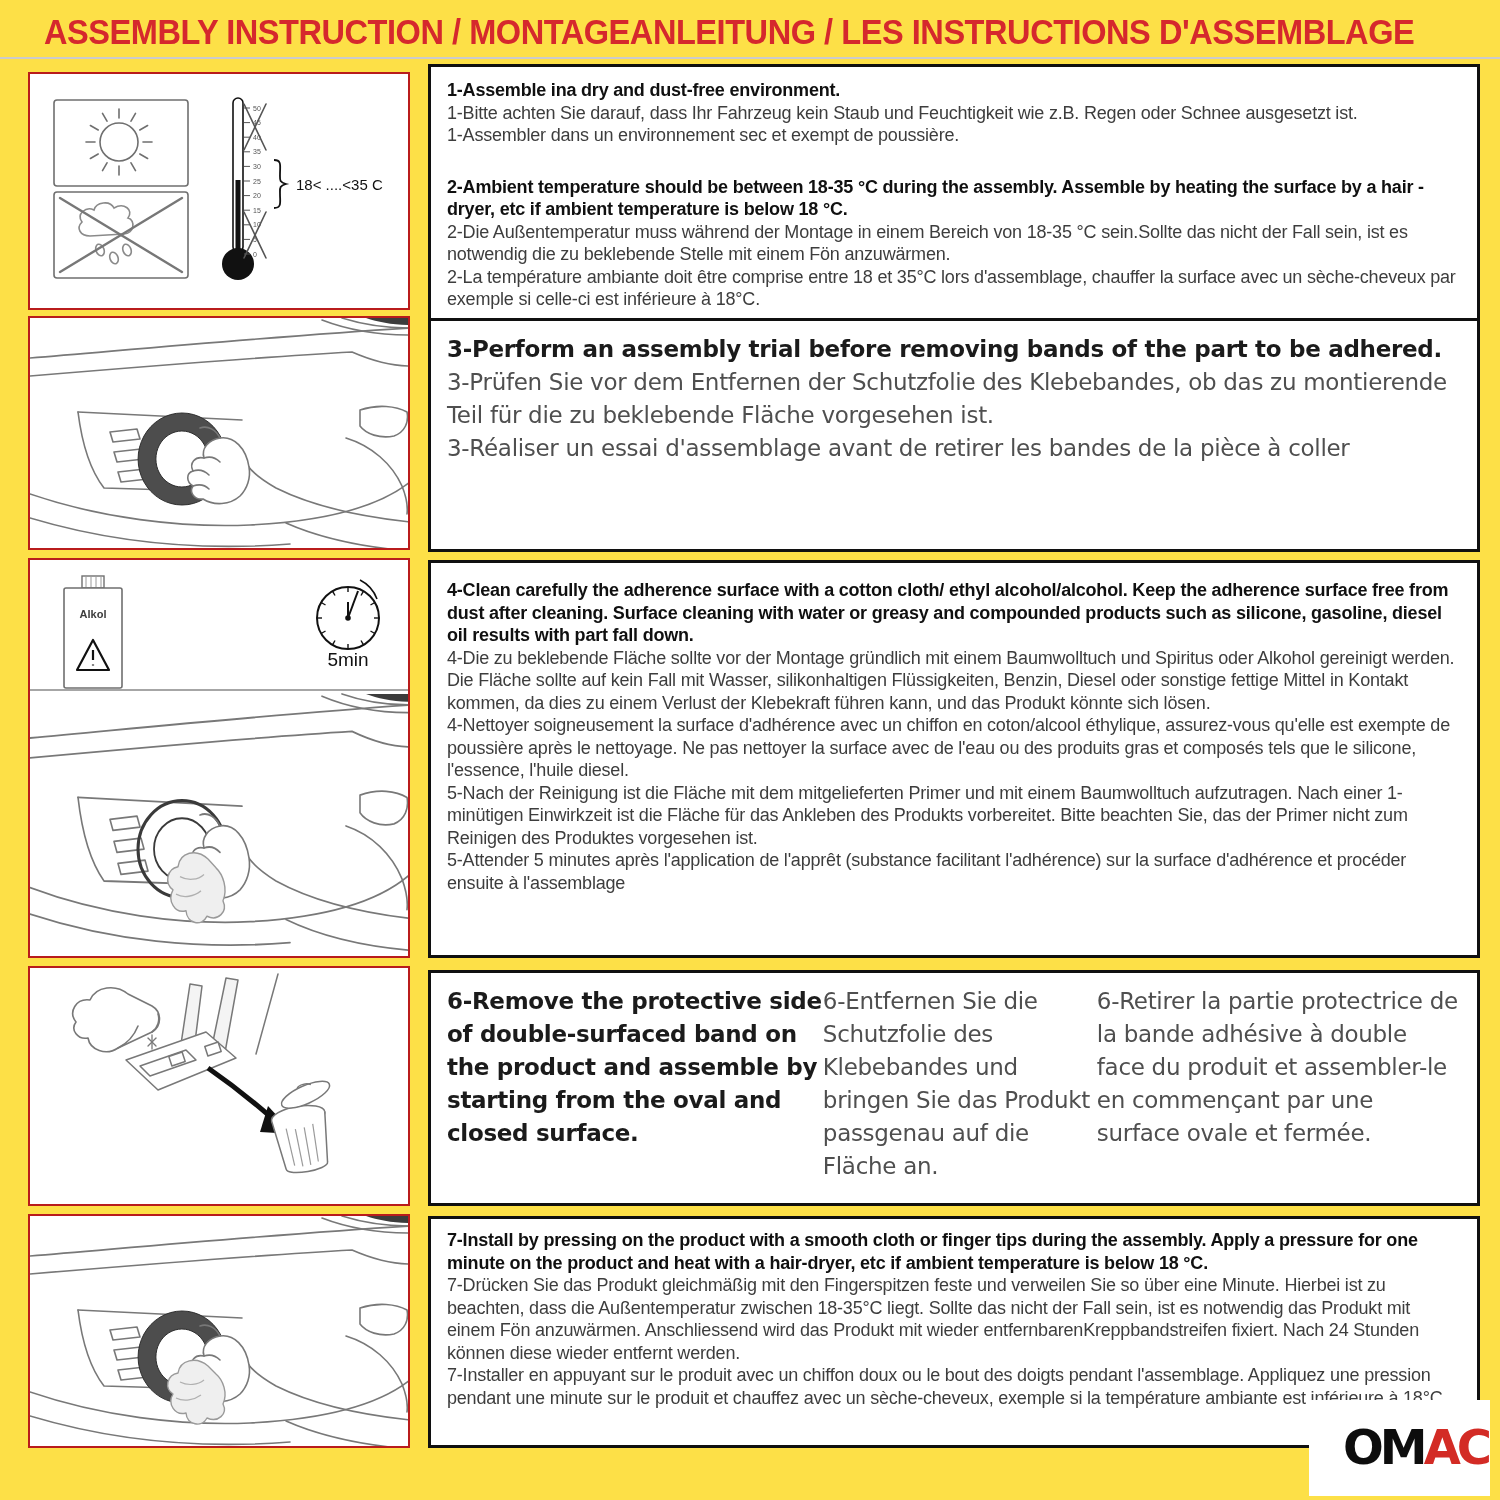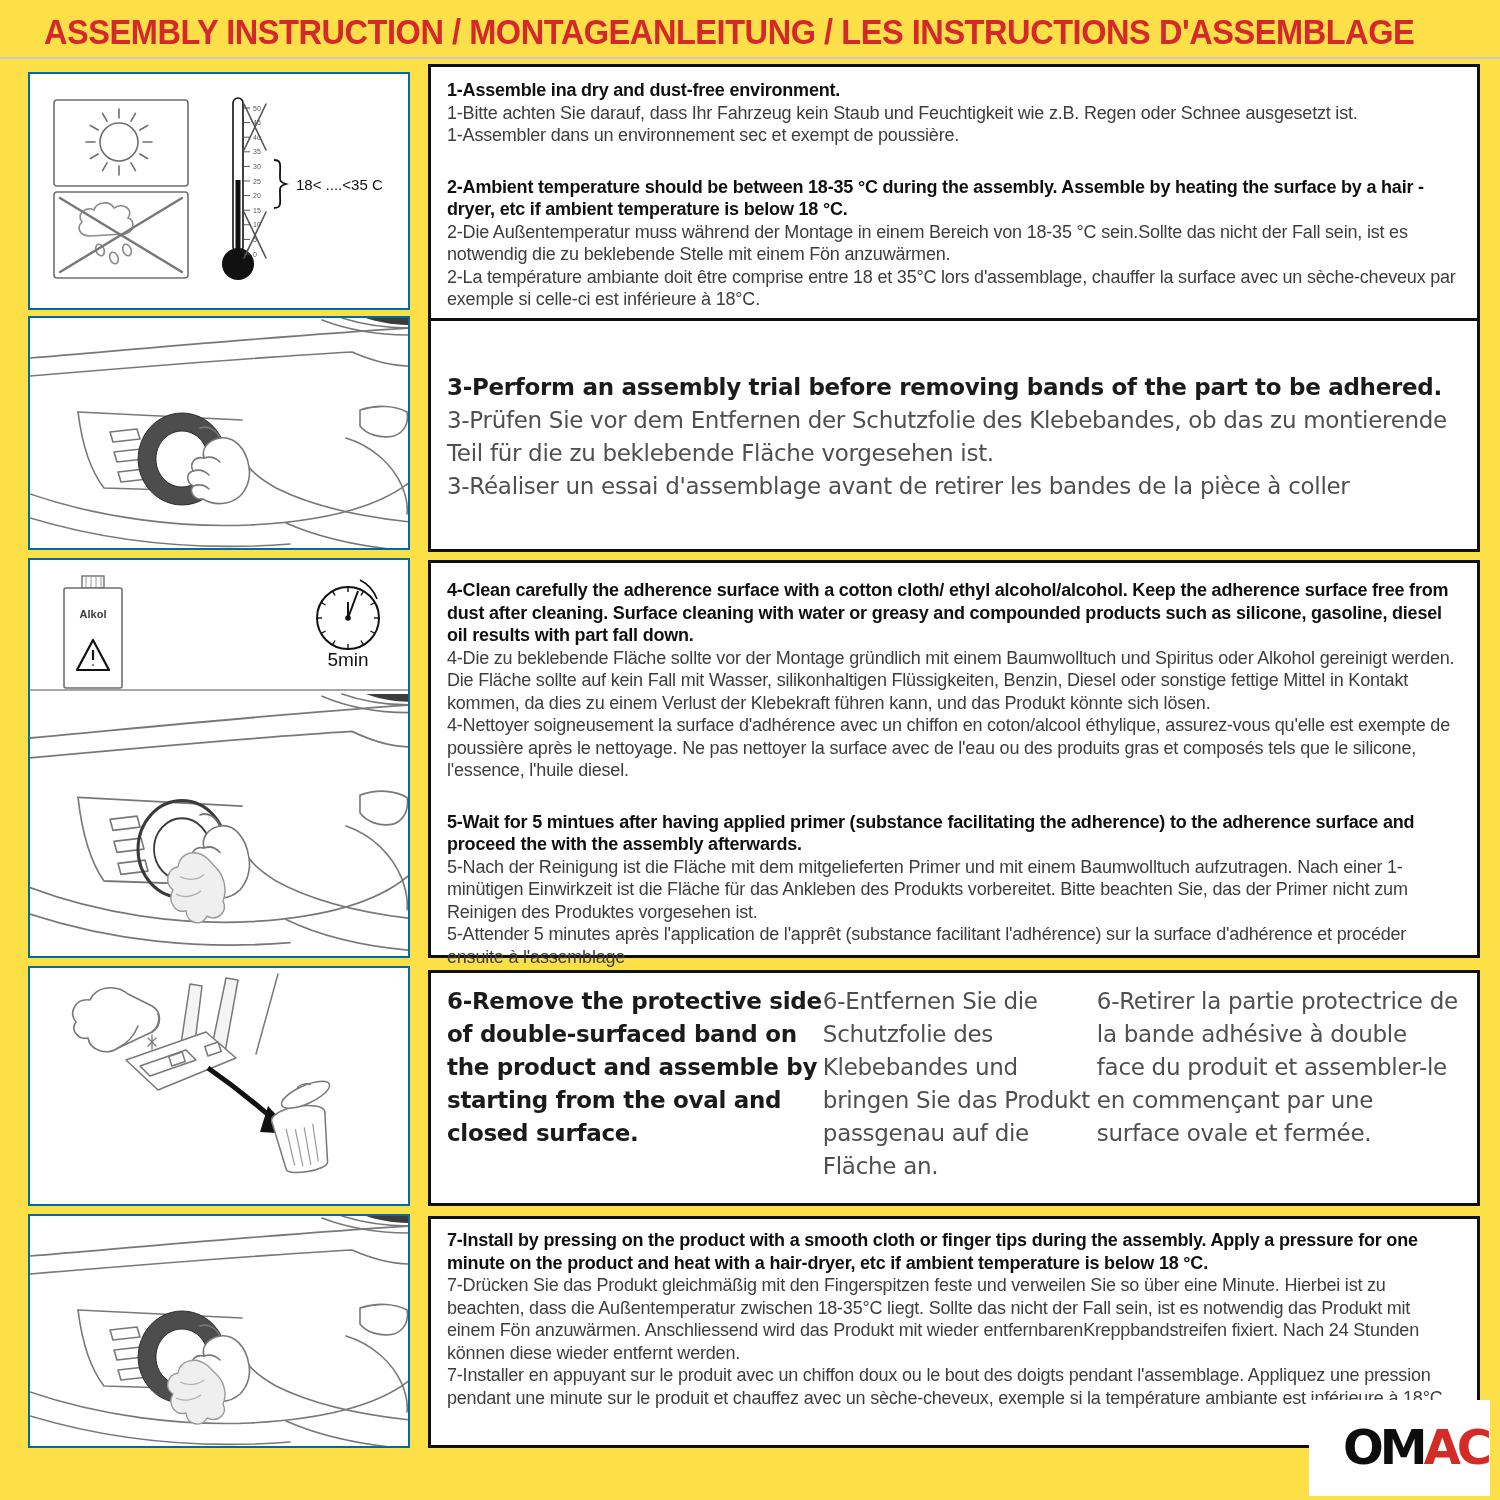--- a/index.html
+++ b/index.html
@@ -3,26 +3,26 @@
 <meta charset="utf-8">
 <style>
   html,body{margin:0;padding:0;background:#fff;}
   .page{position:relative;width:1500px;height:1500px;background:#fde047;overflow:hidden;
         font-family:"Liberation Sans",sans-serif;color:#222;}
   .title{position:absolute;left:44px;top:12px;font-size:35px;font-weight:700;
          color:#d5282d;white-space:nowrap;letter-spacing:-0.5px;
          transform:scaleX(0.93);transform-origin:left center;}
   .title-rule{position:absolute;left:0;top:57px;width:1500px;height:2px;background:#cbcbcb;}
 
-  .lbox{position:absolute;left:28px;width:382px;border:2px solid #0369a1;
+  .lbox{position:absolute;left:28px;width:382px;border:2px solid #b91c1c;
         box-sizing:border-box;background:#fff;}
   .rbox{position:absolute;left:428px;width:1052px;border:3px solid #101010;
         box-sizing:border-box;background:#fff;padding:12px 16px 8px 16px;}
   #l1{top:72px;height:238px}  #r1{top:64px;height:301px}
-  #l2{top:316px;height:234px} #r2{top:318px;height:234px;display:flex;flex-direction:column;justify-content:center}
+  #l2{top:316px;height:234px} #r2{top:318px;height:234px;display:flex;flex-direction:column;justify-content:flex-start}
   #l3{top:558px;height:400px} #r3{top:560px;height:398px;padding-top:16px}
   #l4{top:966px;height:240px} #r4{top:970px;height:236px;display:flex;flex-direction:row;justify-content:center}
   #l5{top:1214px;height:234px}#r5{top:1216px;height:232px;padding-top:10px}
 
   .fig{display:block;width:100%;height:100%;}
 
   .txt p{margin:0;font-size:18px;line-height:22.5px;letter-spacing:-0.2px;color:#3d3d3d;}
   .txt p.en{font-weight:700;color:#101010;}
   .txt p.gap{margin-top:29px;}
   .geo p{margin:0;font-family:"DejaVu Sans",sans-serif;font-size:23px;line-height:33px;
@@ -226,21 +226,20 @@
           <use href="#ring-outline"></use>
           <use href="#hand-fist"></use>
           <use href="#cloth"></use>
       </g>
     </svg>
   </div>
   <div class="rbox txt" id="r3">
     <p class="en">4-Clean carefully the adherence surface with a cotton cloth/ ethyl alcohol/alcohol. Keep the adherence surface free from dust after cleaning. Surface cleaning with water or greasy and compounded products such as silicone, gasoline, diesel oil results with part fall down.</p>
     <p class="sub">4-Die zu beklebende Fläche sollte vor der Montage gründlich mit einem Baumwolltuch und Spiritus oder Alkohol gereinigt werden. Die Fläche sollte auf kein Fall mit Wasser, silikonhaltigen Flüssigkeiten, Benzin, Diesel oder sonstige fettige Mittel in Kontakt kommen, da dies zu einem Verlust der Klebekraft führen kann, und das Produkt könnte sich lösen.</p>
     <p class="sub">4-Nettoyer soigneusement la surface d'adhérence avec un chiffon en coton/alcool éthylique, assurez-vous qu'elle est exempte de poussière après le nettoyage. Ne pas nettoyer la surface avec de l'eau ou des produits gras et composés tels que le silicone, l'essence, l'huile diesel.</p>
-    <p class="en gap">5-Wait for 5 mintues after having applied primer (substance facilitating the adherence) to the adherence surface and proceed the with the assembly afterwards.</p>
     <p class="sub">5-Nach der Reinigung ist die Fläche mit dem mitgelieferten Primer und mit einem Baumwolltuch aufzutragen. Nach einer 1-minütigen Einwirkzeit ist die Fläche für das Ankleben des Produkts vorbereitet. Bitte beachten Sie, das der Primer nicht zum Reinigen des Produktes vorgesehen ist.</p>
     <p class="sub">5-Attender 5 minutes après l'application de l'apprêt (substance facilitant l'adhérence) sur la surface d'adhérence et procéder ensuite à l'assemblage</p>
   </div>
 
   <div class="lbox" id="l4">
     <svg class="fig" viewBox="0 0 378 236">
       <g stroke="#787878" stroke-width="1.5" stroke-linejoin="round">
         <polygon points="148,96 160,16 172,18 162,98" fill="#f4f4f4"></polygon>
         <polygon points="180,88 196,10 208,12 194,90" fill="#f4f4f4"></polygon>
         <line x1="226" y1="86" x2="248" y2="6" stroke-linecap="round"></line>

